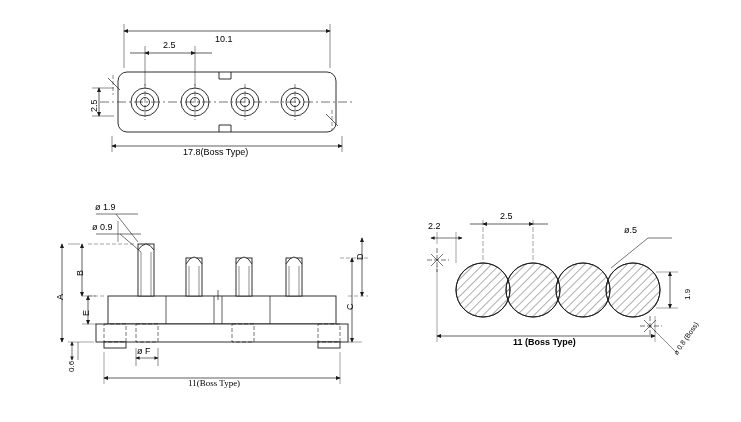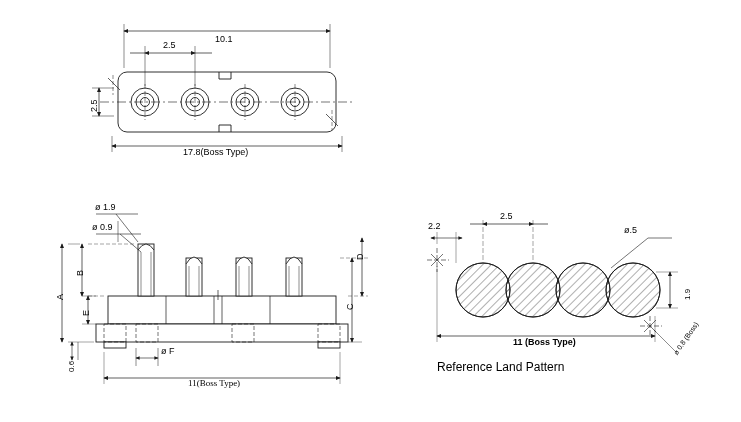--- a/index.html
+++ b/index.html
@@ -242,25 +242,24 @@
   <div class="lbl" style="left:183px;top:148px;">17.8(Boss Type)</div>
 
   <div class="lbl" style="left:95px;top:203px;">ø 1.9</div>
   <div class="lbl" style="left:92px;top:223px;">ø 0.9</div>
   <div class="lbl rot90" style="left:76px;top:276px;">B</div>
   <div class="lbl rot90" style="left:56px;top:300px;">A</div>
   <div class="lbl rot90" style="left:82px;top:316px;">E</div>
   <div class="lbl rot90 sm" style="left:68px;top:372px;">0.6</div>
   <div class="lbl rot90" style="left:346px;top:310px;">C</div>
   <div class="lbl rot90" style="left:356px;top:260px;">D</div>
-  <div class="lbl" style="left:137px;top:347px;padding-left:24px;">ø F</div>
+  <div class="lbl" style="left:137px;top:347px;">ø F</div>
   <div class="lbl" style="left:188px;top:379px;font-family:Liberation Serif, serif;">11(Boss Type)</div>
 
   <div class="lbl" style="left:428px;top:222px;">2.2</div>
   <div class="lbl" style="left:500px;top:212px;">2.5</div>
   <div class="lbl" style="left:624px;top:226px;">ø.5</div>
   <div class="lbl rot90 sm" style="left:684px;top:300px;">1.9</div>
   <div class="lbl rotd xs" style="left:672px;top:352px;">ø 0.8 (Boss)</div>
   <div class="lbl" style="left:513px;top:338px;font-weight:bold;">11 (Boss Type)</div>
 
-  <div class="lbl big" style="left:437px;top:361px;">Reference Land Pattern</div>
 
 </div>
 
 </body></html>

